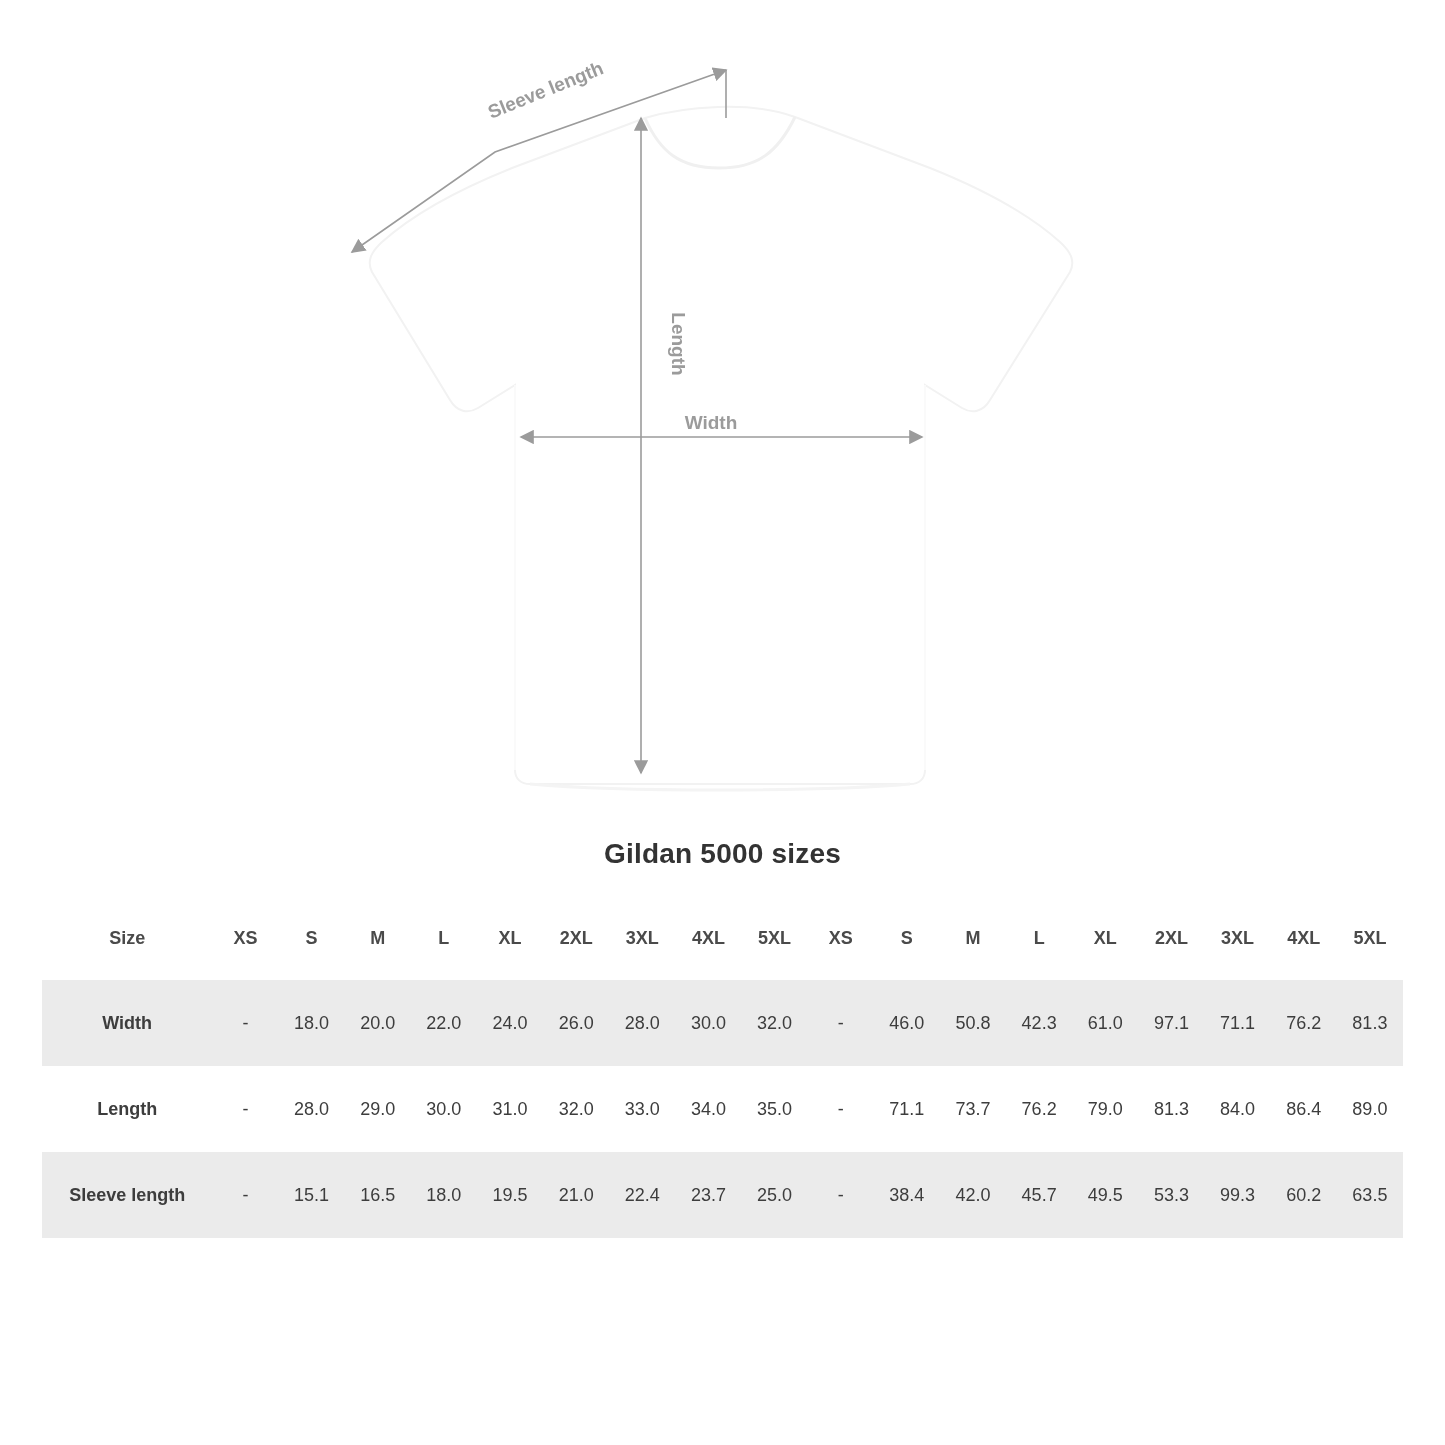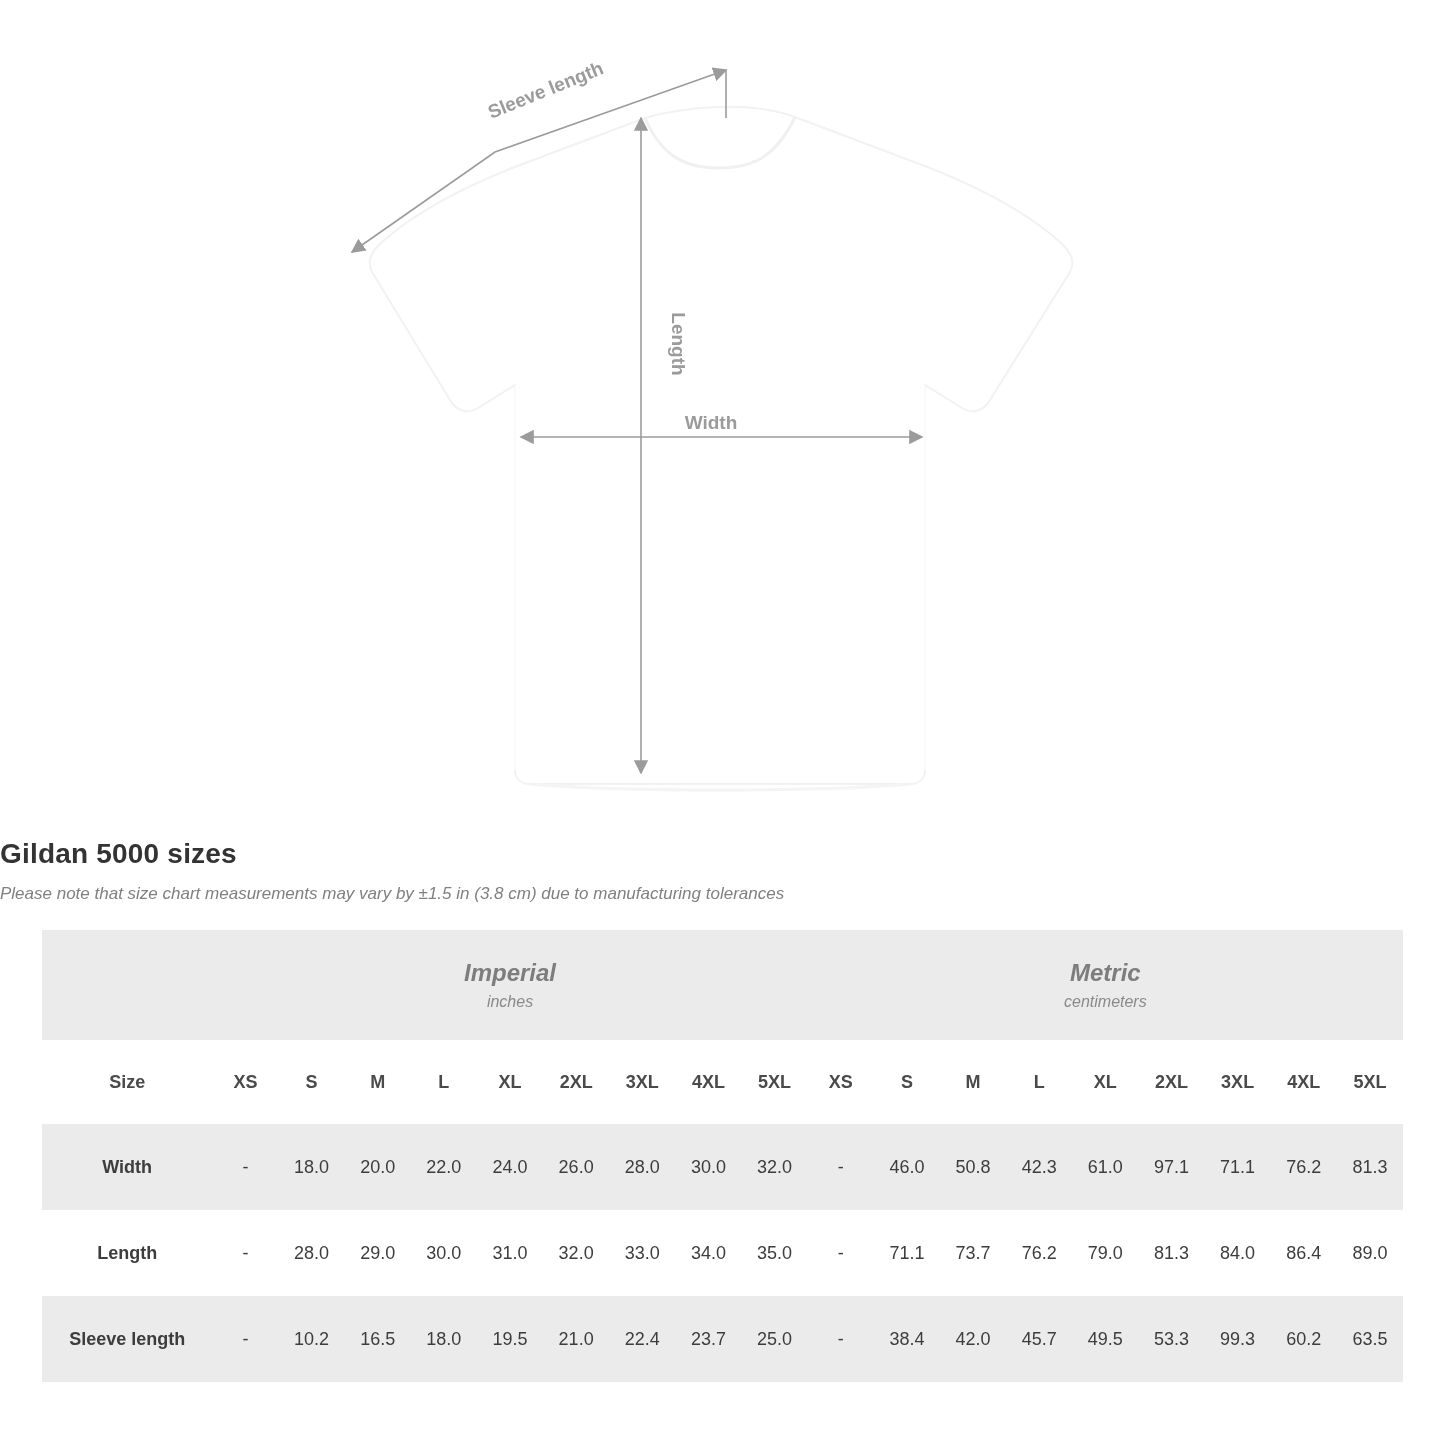--- a/index.html
+++ b/index.html
@@ -27,21 +27,21 @@
     height: 820px;
   }
   .illustration svg {
     position: absolute;
     top: 0;
     left: 0;
   }
 
   
   .title-block {
-    text-align: left;
+    text-align: center;
     margin-top: 18px;
   }
   .chart-title {
     font-size: 28px;
     font-weight: bold;
     color: #333333;
     letter-spacing: 0.2px;
   }
   .chart-note {
     margin-top: 14px;
@@ -168,21 +168,20 @@
 
       <g>
         <path d="M521 437 L922 437" stroke="#9b9b9b" stroke-width="1.6" fill="none" marker-start="url(#arrTail)" marker-end="url(#arrHead)"></path>
       </g>
       <text x="711" y="429" font-family="Liberation Sans, sans-serif" font-size="19" font-weight="bold" fill="#9b9b9b" text-anchor="middle">Width</text>
     </svg>
   </div>
 
   <div class="title-block">
     <div class="chart-title">Gildan 5000 sizes</div>
-    <div class="chart-note">Please note that size chart measurements may vary by ±1.5 in (3.8 cm) due to manufacturing tolerances</div>
   </div>
 
   <div class="table-wrap">
     <table class="size-table">
       <colgroup>
         <col class="col-label">
         <col class="col-size">
           <col class="col-size">
           <col class="col-size">
           <col class="col-size">
@@ -196,31 +195,20 @@
           <col class="col-size">
           <col class="col-size">
         <col class="col-size">
           <col class="col-size">
           <col class="col-size">
           <col class="col-size">
           <col class="col-size">
       </colgroup>
       <tbody>
 
-        <tr class="unit-head">
-          <td class="unit-blank"></td>
-          <td class="unit-blank" colspan="9">
-            <div class="unit-name">Imperial</div>
-            <div class="unit-sub">inches</div>
-          </td>
-          <td class="unit-blank" colspan="9">
-            <div class="unit-name">Metric</div>
-            <div class="unit-sub">centimeters</div>
-          </td>
-        </tr>
 
         <tr class="hdr-row">
           <td class="rowlabel">Size</td>
           <td>XS</td>
           <td>S</td>
           <td>M</td>
           <td>L</td>
           <td>XL</td>
           <td>2XL</td>
           <td>3XL</td>
@@ -277,21 +265,21 @@
           <td>79.0</td>
           <td>81.3</td>
           <td>84.0</td>
           <td>86.4</td>
           <td>89.0</td>
         </tr>
 
         <tr class="data-row shade">
           <td class="rowlabel">Sleeve length</td>
           <td>-</td>
-          <td>10.2</td>
+          <td>15.1</td>
           <td>16.5</td>
           <td>18.0</td>
           <td>19.5</td>
           <td>21.0</td>
           <td>22.4</td>
           <td>23.7</td>
           <td>25.0</td>
           <td>-</td>
           <td>38.4</td>
           <td>42.0</td>

